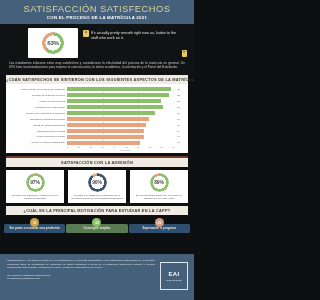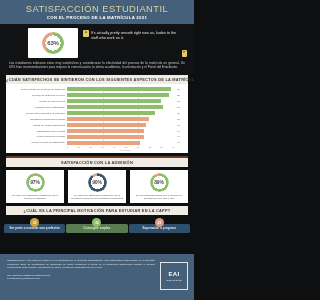--- a/index.html
+++ b/index.html
@@ -124,21 +124,21 @@
   }
   .logo-main{color:#ffffff;font-size:6px;font-weight:700;letter-spacing:.3px;line-height:6px;text-align:center;}
   .logo-sub{color:#ffffff;font-size:2.1px;letter-spacing:.2px;margin-top:2px;}
 </style>
 </head>
 <body>
 
 <div class="page">
 
   <div class="header">
-    <div class="h-title">SATISFACCIÓN ESTUDIANTIL</div>
+    <div class="h-title">SATISFACCIÓN SATISFECHOS</div>
     <div class="h-sub">CON EL PROCESO DE LA MATRÍCULA 2021</div>
   </div>
 
   <div class="sec-dark">
     <div class="top-row">
       <div class="card-white donut-card">
         <div class="donut" id="top-donut" style="width: 22px; height: 22px;">
             <div style="position: absolute; left: 0px; top: 0px; width: 22px; height: 22px; border-radius: 50%; background: conic-gradient(rgb(140, 191, 106) 0deg, rgb(140, 191, 106) 63%, rgb(232, 162, 124) 63%, rgb(232, 162, 124) 100%); mask-image: radial-gradient(circle, transparent 7.6px, rgb(0, 0, 0) 7.6px);"></div>
           <div class="lbl">63%</div>
         </div>

